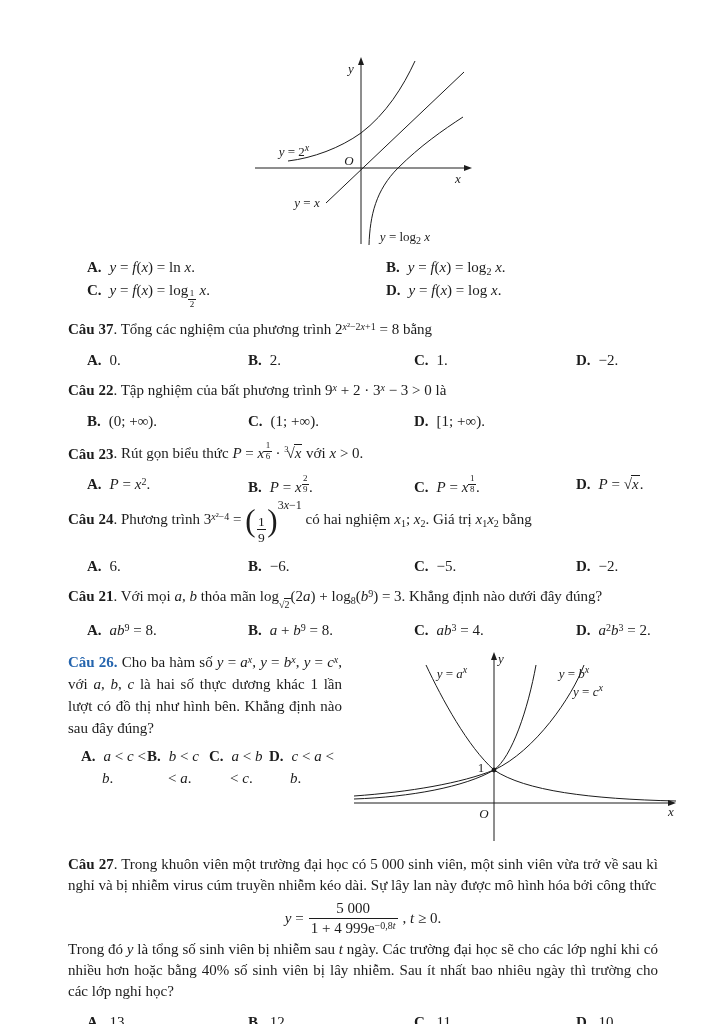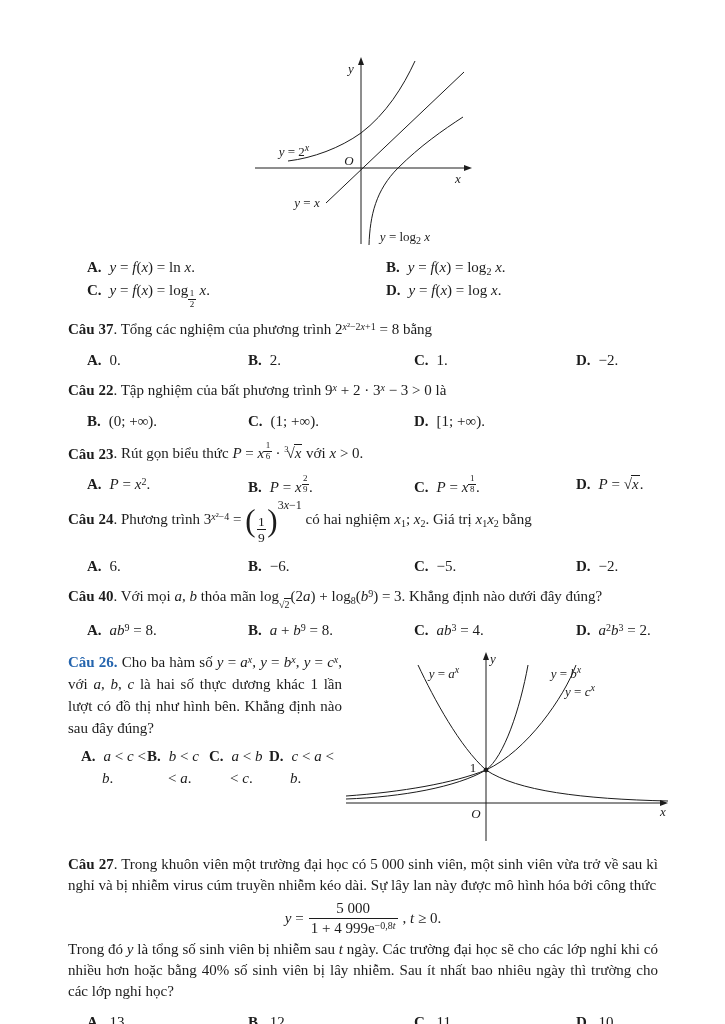--- a/index.html
+++ b/index.html
@@ -34,21 +34,21 @@
   .qnum { font-weight:bold; }
   .qnum.blue { color:#2565ae; }
   .tall { margin-top:4px; line-height:34px; }
   
   .opts { display:grid; margin-left:68px; width:592px; padding-left:19px; margin-top:10px; }
   .opts.four { grid-template-columns:148px 153px 149px 1fr;gap:13px; }
   .opts.two  { grid-template-columns:299px 1fr; row-gap:2px; margin-top:7px; }
   .opts .opt { white-space:nowrap; }
   .olab { font-weight:bold; margin-right:8px; }
   
-  .q26row { display:flex; margin:10px 0 0 68px; }
+  .q26row { display:flex; margin:10px 0 0 68px; gap:8px; }
   .q26left { width:274px; }
   .q26left .qtext { text-align:justify; line-height:22px; }
   .opts.narrow { margin-left:0; width:272px; padding-left:13px; grid-template-columns:66px 62px 60px 1fr; margin-top:6px; }
   .opts.narrow .opt { white-space:normal; padding-left:21px; text-indent:-21px; line-height:22px; }
   
   .gfig { position:relative; margin:0; padding:0; }
   .g1 { width:230px; height:195px; margin:55px 0 0 248px; }
   .g2 { width:332px; height:196px; margin-top:-2px; }
   .glabel { position:absolute; transform:translate(-50%,-50%); font-size:13px; line-height:1; white-space:nowrap; }
   .gfig svg { position:absolute; left:0; top:0; }
@@ -130,21 +130,21 @@
           <span class="vn">1</span>
           <span class="vd">9</span>
         </span><span class="bp">)</span><sup class="hsup">3<i>x</i>−1</sup> có hai nghiệm <i>x</i><sub>1</sub>; <i>x</i><sub>2</sub>. Giá trị <i>x</i><sub>1</sub><i>x</i><sub>2</sub> bằng</span></p>
   <div class="opts four">
     <span class="opt"><b class="olab">A.</b><span>6.</span></span>
     <span class="opt"><b class="olab">B.</b><span>−6.</span></span>
     <span class="opt"><b class="olab">C.</b><span>−5.</span></span>
     <span class="opt"><b class="olab">D.</b><span>−2.</span></span>
   </div>
 
-  <p class="q"><b class="qnum">Câu 40</b><span>. Với mọi <i>a</i>, <i>b</i> thỏa mãn log<sub class="fsub"><span class="rsign">√</span><span class="rad">2</span></sub>(2<i>a</i>) + log<sub>8</sub>(<i>b</i><sup>9</sup>) = 3. Khẳng định nào dưới đây đúng?</span></p>
+  <p class="q"><b class="qnum">Câu 21</b><span>. Với mọi <i>a</i>, <i>b</i> thỏa mãn log<sub class="fsub"><span class="rsign">√</span><span class="rad">2</span></sub>(2<i>a</i>) + log<sub>8</sub>(<i>b</i><sup>9</sup>) = 3. Khẳng định nào dưới đây đúng?</span></p>
   <div class="opts four">
     <span class="opt"><b class="olab">A.</b><span><i>ab</i><sup>9</sup> = 8.</span></span>
     <span class="opt"><b class="olab">B.</b><span><i>a</i> + <i>b</i><sup>9</sup> = 8.</span></span>
     <span class="opt"><b class="olab">C.</b><span><i>ab</i><sup>3</sup> = 4.</span></span>
     <span class="opt"><b class="olab">D.</b><span><i>a</i><sup>2</sup><i>b</i><sup>3</sup> = 2.</span></span>
   </div>
 
   <div class="q26row">
     <div class="q26left">
       <p class="qtext" style="margin:0"><b class="qnum blue">Câu 26.</b><span> Cho ba hàm số <i>y</i> = <i>a</i><sup><i>x</i></sup>, <i>y</i> = <i>b</i><sup><i>x</i></sup>, <i>y</i> = <i>c</i><sup><i>x</i></sup>, với <i>a</i>, <i>b</i>, <i>c</i> là hai số thực dương khác 1 lần lượt có đồ thị như hình bên. Khẳng định nào sau đây đúng?</span></p>

